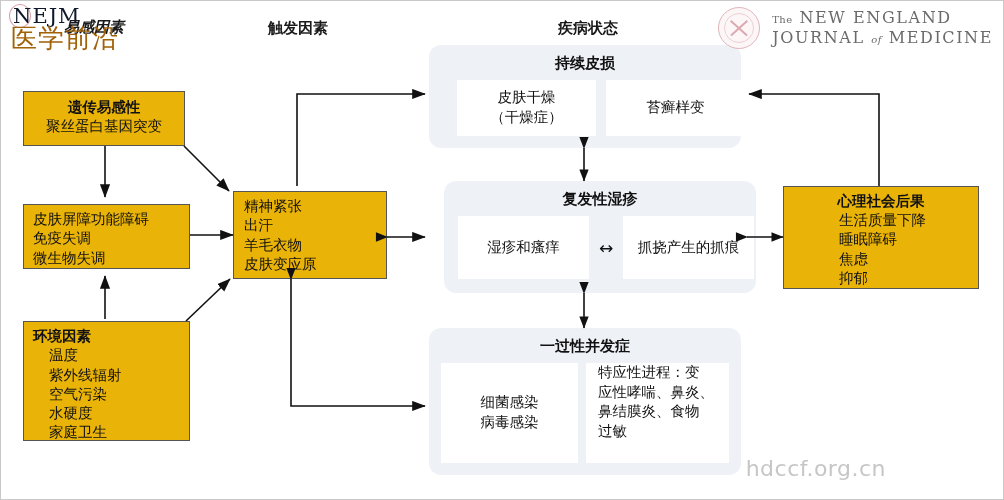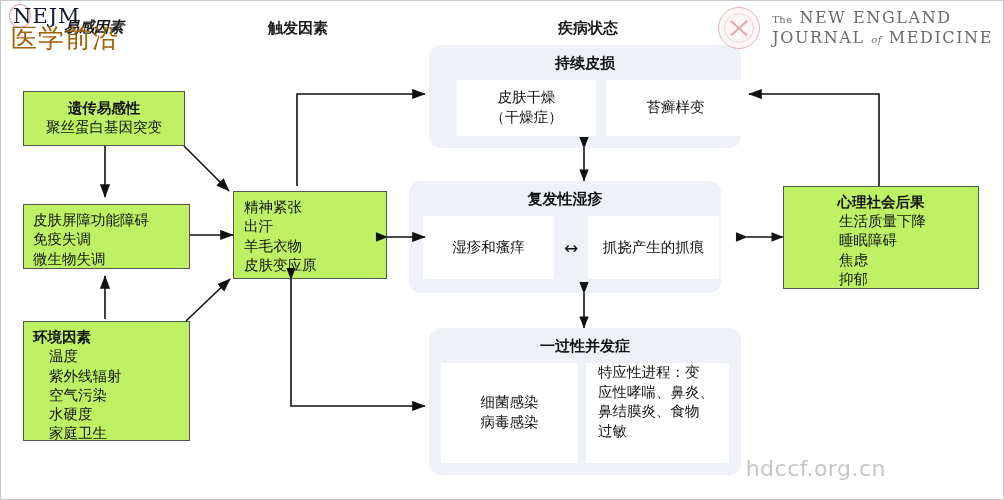--- a/index.html
+++ b/index.html
@@ -77,22 +77,23 @@
   
   .col-head {
     position: absolute; z-index: 4;
     font-size: 15px; font-weight: 700; color: #1a1a1a;
     white-space: nowrap;
   }
 
   
   .box {
     position: absolute; z-index: 3;
-    border: 1.3px solid #555; background: #bef264;
+    border: 1.3px solid #555; background: #eab308;
     color: #111;
+    font-family: Liberation Mono, monospace;
   }
   .box .b-title {
     font-size: 14.5px; font-weight: 700; text-align: center;
     line-height: 1.32;
   }
   .box .b-line { font-size: 14.5px; line-height: 1.33; }
   .box .b-sub  { font-size: 14.5px; line-height: 1.34; text-align: center; }
 
   .lbox-inner { padding: 7px 9px; }
   .list-indent { padding-left: 16px; }
@@ -234,21 +235,21 @@
 
   <div class="panel" style="left:428px; top:44px; width:312px; height:103px;">
     <div class="p-title">持续皮损</div>
     <div class="p-cards" style="flex:1;margin-left:32px;">
       <div class="card" style="white-space:pre-line;">皮肤干燥
 （干燥症）</div>
       <div class="card">苔癣样变</div>
     </div>
   </div>
 
-  <div class="panel" style="left:408px; top:180px; width:312px; height:112px;">
+  <div class="panel" style="left:443px; top:180px; width:312px; height:112px;">
     <div class="p-title">复发性湿疹</div>
     <div class="p-cards" style="flex:1; gap:0; padding:0 2px 14px 14px;">
       <div class="card">湿疹和瘙痒</div>
       <div class="mid-arrow">↔</div>
       <div class="card">抓挠产生的抓痕</div>
     </div>
   </div>
 
   <div class="panel" style="left:428px; top:327px; width:312px; height:147px;">
     <div class="p-title">一过性并发症</div>

